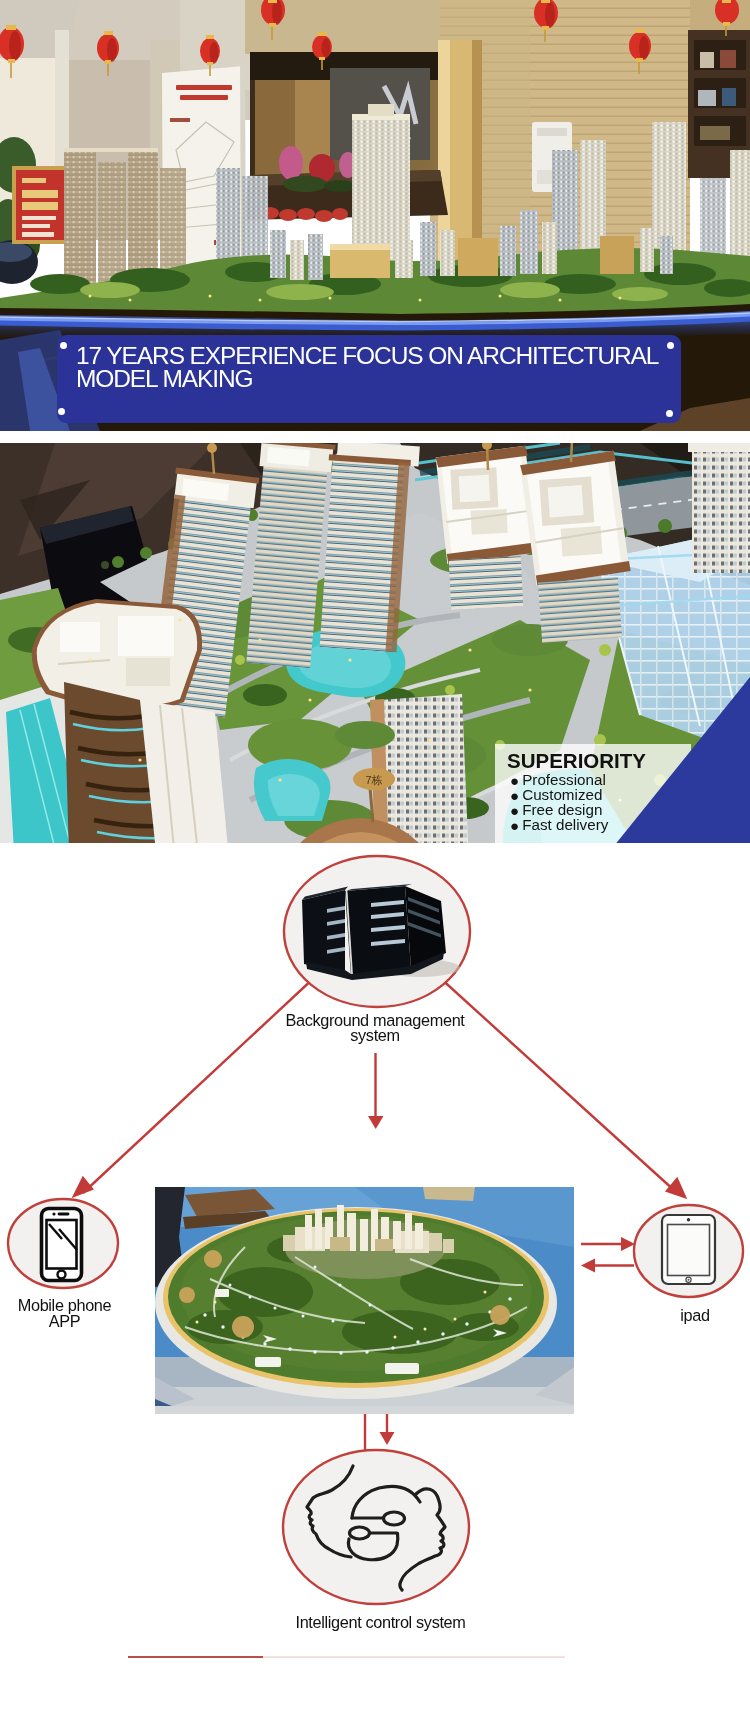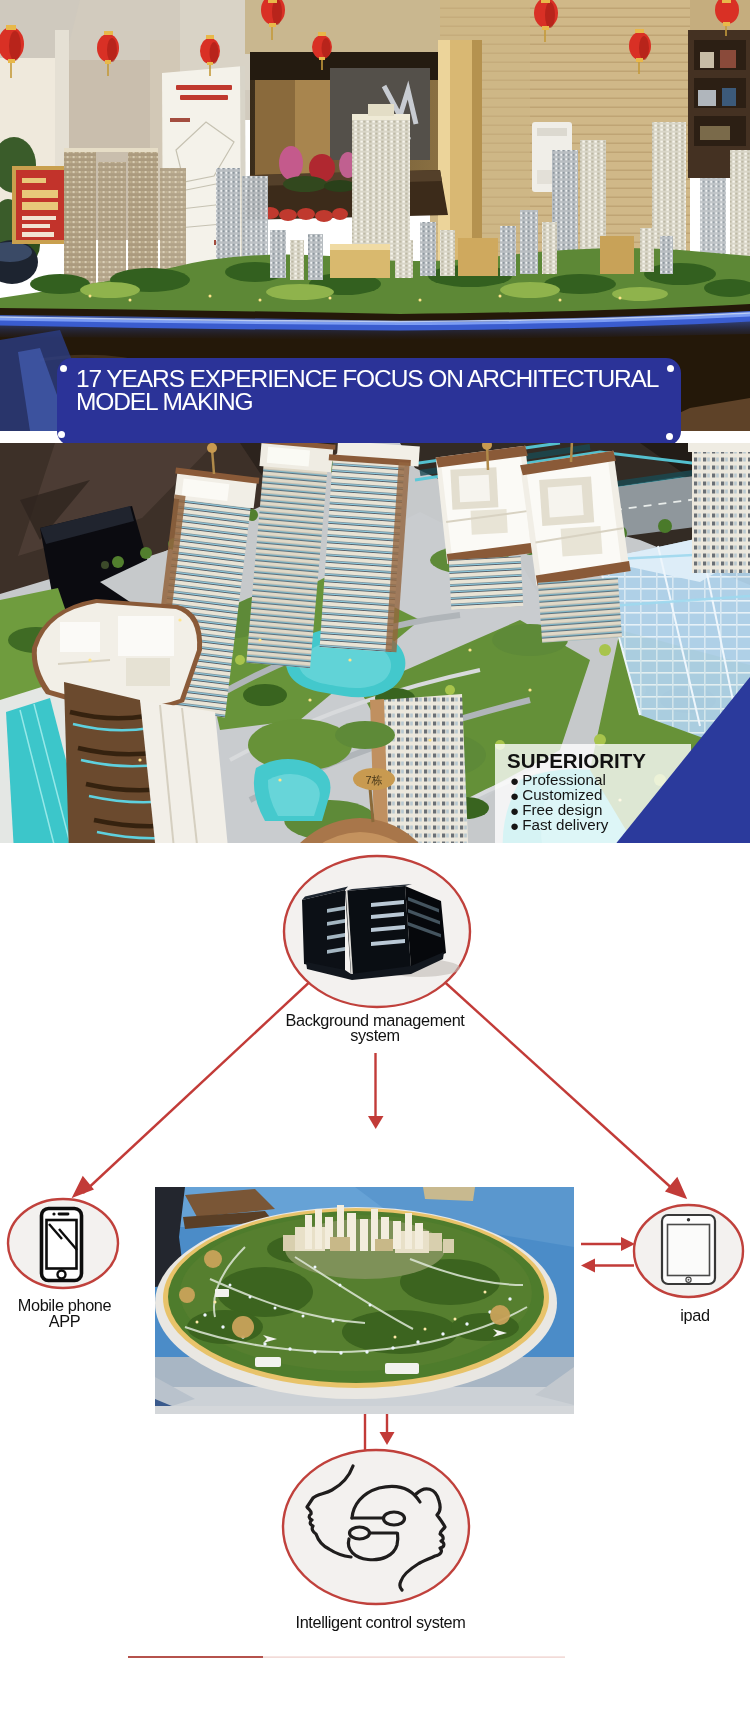--- a/index.html
+++ b/index.html
@@ -287,21 +287,21 @@
           <line x1="272" y1="27" x2="272" y2="40"></line>
           <line x1="322" y1="60" x2="322" y2="70"></line>
           <line x1="545" y1="30" x2="545" y2="42"></line>
           <line x1="639" y1="62" x2="639" y2="74"></line>
           <line x1="726" y1="26" x2="726" y2="36"></line>
         </g>
       </g>
     </svg>
   </div>
 
-  <div class="abs" style="left:57px;top:358px;width:624px;height:88px;background:#2b3398;border-radius:15px;">
+  <div class="abs" style="left:57px;top:335px;width:624px;height:88px;background:#2b3398;border-radius:9px;">
 
     <div class="abs" style="left:3px;top:7px;width:7px;height:7px;border-radius:50%;background:#ffffff;"></div>
 
     <div class="abs" style="right:7px;top:7px;width:7px;height:7px;border-radius:50%;background:#ffffff;"></div>
 
     <div class="abs" style="left:1px;bottom:8px;width:7px;height:7px;border-radius:50%;background:#ffffff;"></div>
 
     <div class="abs" style="right:8px;bottom:6px;width:7px;height:7px;border-radius:50%;background:#ffffff;"></div>
 
     <div class="abs" style="left:19px;top:8.7px;width:610px;color:#ffffff;font-size:24.5px;line-height:23.5px;letter-spacing:-1.1px;white-space:nowrap;font-family:'Liberation Sans',sans-serif;">17 YEARS EXPERIENCE FOCUS ON ARCHITECTURAL<br>MODEL MAKING</div>

